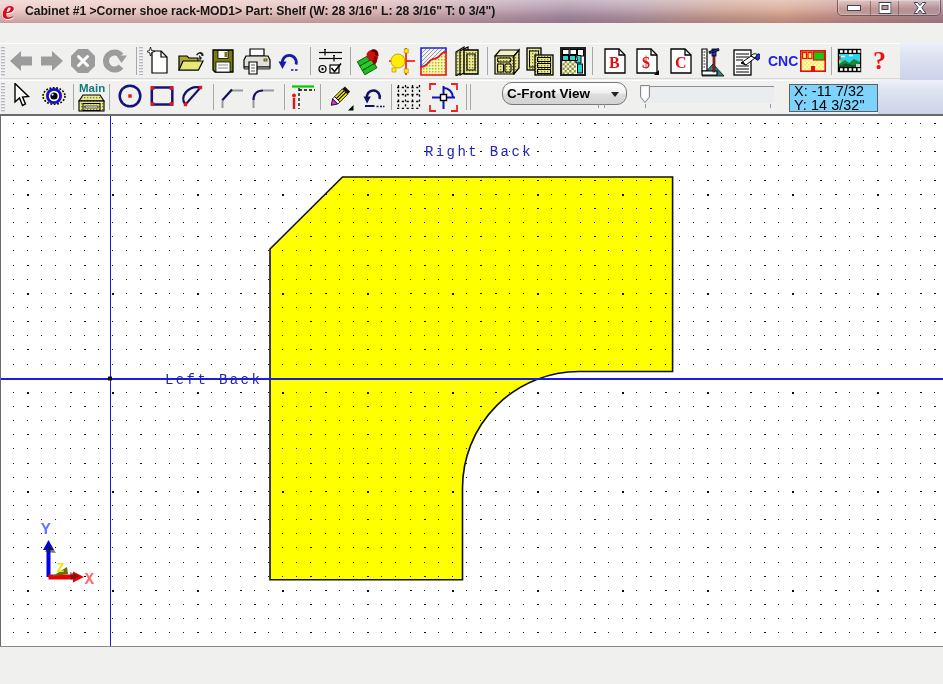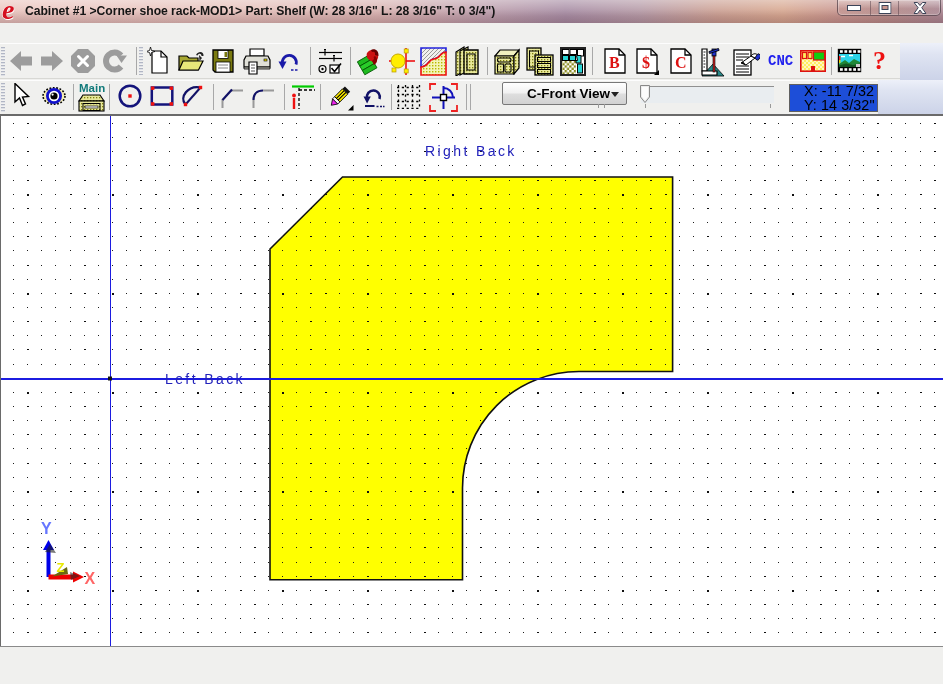--- a/index.html
+++ b/index.html
@@ -31,36 +31,36 @@
 #tb2 { position:absolute; left:0; top:80px; width:878px; height:34px; background:#f0f0ee;
   border-top:1px solid #fdfdfd; }
 .lav { position:absolute; background:linear-gradient(to bottom,#edf0f9 0%,#dfe4f2 30%,#ccd3e8 100%); }
 #lav1 { left:900px; top:43px; width:43px; height:37px; }
 #lav2 { left:878px; top:80px; width:65px; height:34px; }
 .grip { position:absolute; left:1px; width:4px; background:repeating-linear-gradient(to bottom,#9aa0b0 0px,#c8ccd8 1px,#f4f4f4 2px,#f0f0ee 3px); }
 .sep { position:absolute; width:1px; background:#a8a8a8; }
 .icon { position:absolute; }
 
 #combo { position:absolute; left:502px; top:82px; width:125px; height:23px;
-  border:1px solid #787878; border-radius:2px;
+  border:1px solid #787878; border-radius:10px;
   background:linear-gradient(to bottom,#ffffff 0%,#f2f2f2 45%,#dddddd 55%,#d2d2d2 100%);
-  font-size:13.5px; font-weight:bold; color:#000; line-height:21px; padding-left:24px; }
+  font-size:13.5px; font-weight:bold; color:#000; line-height:21px; padding-left:4px; }
 #combo .arr { position:absolute; right:7px; top:9px; width:0; height:0;
   border-left:4.5px solid transparent; border-right:4.5px solid transparent; border-top:5px solid #222; }
 
 #slider-line { position:absolute; left:641px; top:86px; width:133px; height:1px; background:#909090; }
 #slider-chan { position:absolute; left:641px; top:87px; width:133px; height:16px; background:#e9edf0; }
 #slider-handle { position:absolute; left:640px; top:85px; width:10px; height:18px; }
 .tick { position:absolute; width:1px; height:4px; background:#999; top:104px; }
 
 #coords { position:absolute; left:789px; top:84px; width:89px; height:28px;
-  border:1px solid #606060; background:#1d4ed8; font-size:14.3px; color:#000; line-height:13.6px; padding:0 0 0 14px; letter-spacing:0.1px; white-space:nowrap; }
+  border:1px solid #606060; background:#7dd3fc; font-size:14.3px; color:#000; line-height:13.6px; padding:0 0 0 4px; letter-spacing:0.1px; white-space:nowrap; }
 
 #canvas { position:absolute; left:0; top:114px; width:943px; height:532px;
-  border-top:2px solid #6a6a6a; background:#fff; }
+  border-top:2px solid #6a6a6a; background:#fff;font-family:Liberation Mono, monospace; }
 
 #statusbar { position:absolute; left:0; top:646px; width:943px; height:38px;
   background:#f0f0ee; border-top:1px solid #8a8a8a; }
 </style>
 </head>
 <body>
 <div id="win">
   <div id="titlebar">
     <div id="logo-e">e</div>
     <div id="title-text">Cabinet #1 &gt;Corner shoe rack-MOD1&gt; Part: Shelf (W: 28 3/16" L: 28 3/16" T: 0 3/4")</div>
@@ -267,21 +267,21 @@
       <path d="M9 3 H19 V5 H9 Z" fill="#2233cc" stroke="#000" stroke-width="0.8" transform="rotate(-18 14 4)"></path>
     </svg>
   <svg class="icon" style="left:733px;top:47px" width="27" height="29" viewBox="0 0 27 29">
       <rect x="1" y="3" width="17" height="25" fill="#fff" stroke="#000" stroke-width="1.3"></rect>
       <path d="M3 7 H16 M3 10 H16 M3 13 H10 M3 19 H16 M3 22 H16 M3 25 H16" stroke="#000" stroke-width="1"></path>
       <path d="M8 16 L18 9 L22 11 L13 18 Z" fill="#fff" stroke="#000" stroke-width="1"></path>
       <path d="M18 9 C20 6 24 6 25 9 L22 11 Z" fill="#fff" stroke="#000" stroke-width="1"></path>
       <rect x="23" y="7" width="4" height="6" rx="1" fill="#2233cc" stroke="#000" stroke-width="0.8" transform="rotate(35 25 10)"></rect>
       <path d="M8 16 L10 14.5 L13 18 Z" fill="#000"></path>
     </svg>
-  <div class="icon" style="left:768px;top:53px;width:26px;font-family:Liberation Mono, monospace;font-size:14px;font-weight:bold;color:#2222ee;letter-spacing:0px">CNC</div>
+  <div class="icon" style="left:768px;top:53px;width:26px;font-family:Liberation Sans, sans-serif;font-size:14px;font-weight:bold;color:#2222ee;letter-spacing:0px">CNC</div>
   <svg class="icon" style="left:800px;top:50px" width="26" height="22" viewBox="0 0 26 22">
       <defs>
         <pattern id="yc" width="4" height="4" patternUnits="userSpaceOnUse">
           <rect width="4" height="4" fill="#ffee60"></rect>
           <rect width="2" height="2" fill="#fff8c0"></rect>
           <rect x="2" y="2" width="2" height="2" fill="#fff8c0"></rect>
         </pattern>
       </defs>
       <rect x="0.8" y="0.8" width="24.4" height="20.4" fill="url(#yc)" stroke="#dd1111" stroke-width="1.6"></rect>
       <rect x="2.5" y="2.5" width="4" height="6" fill="#ffee60" stroke="#dd1111" stroke-width="1.2"></rect>

